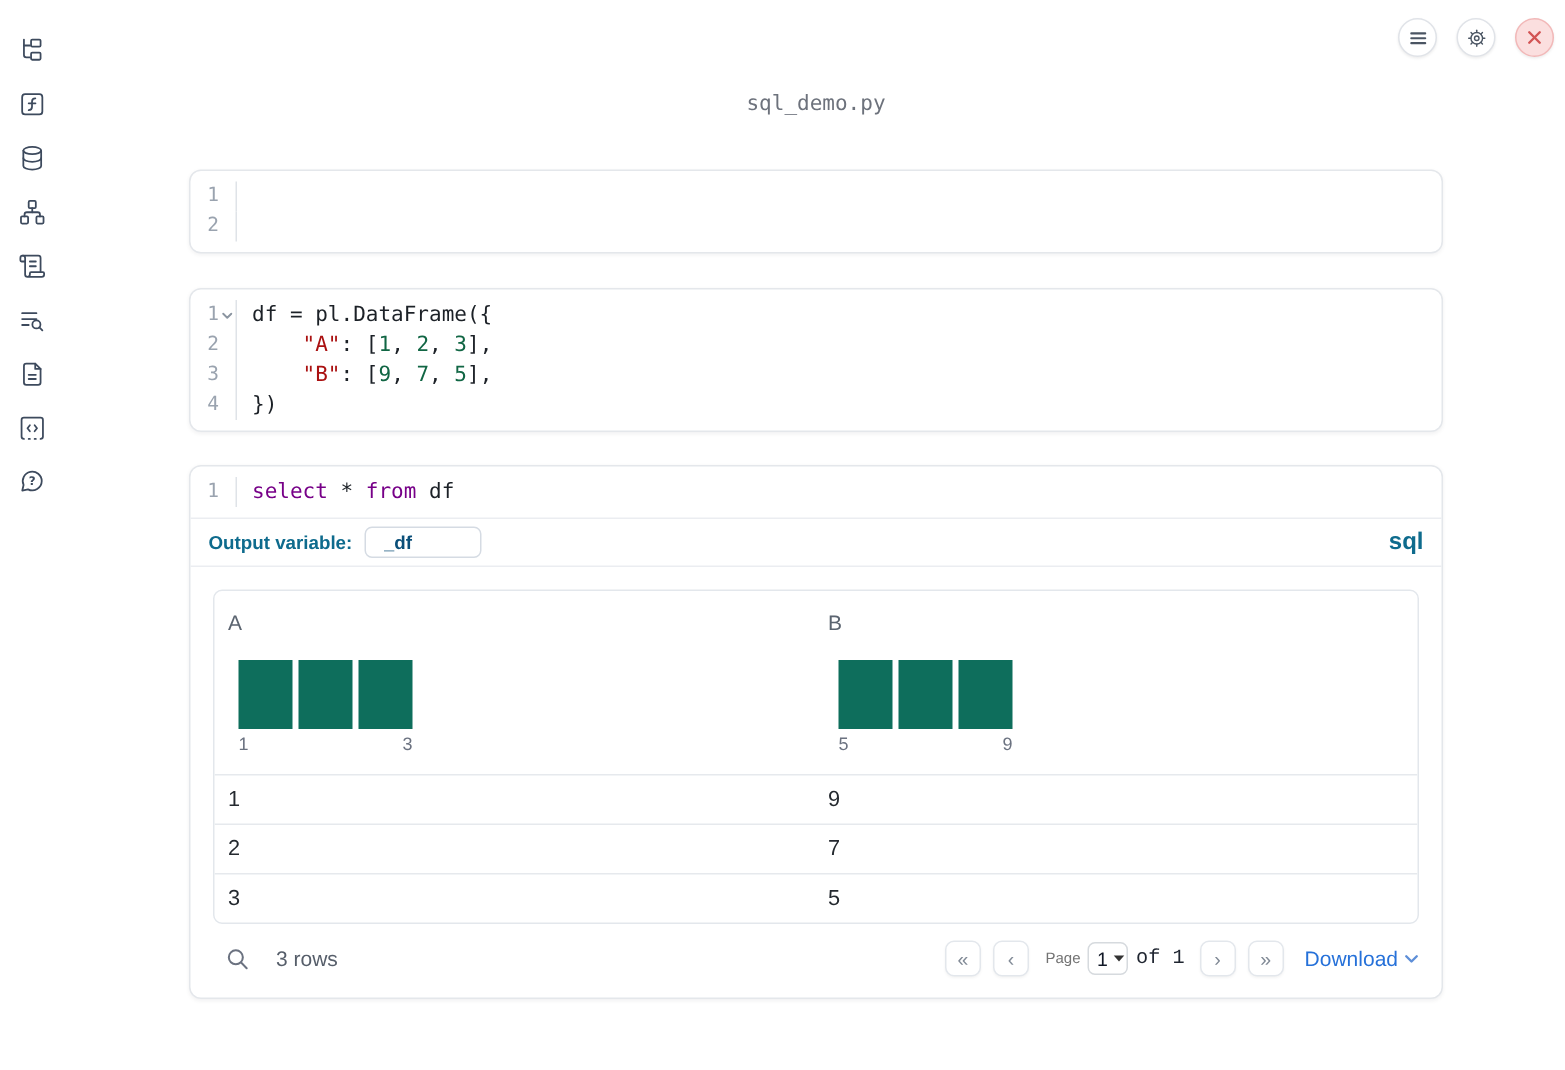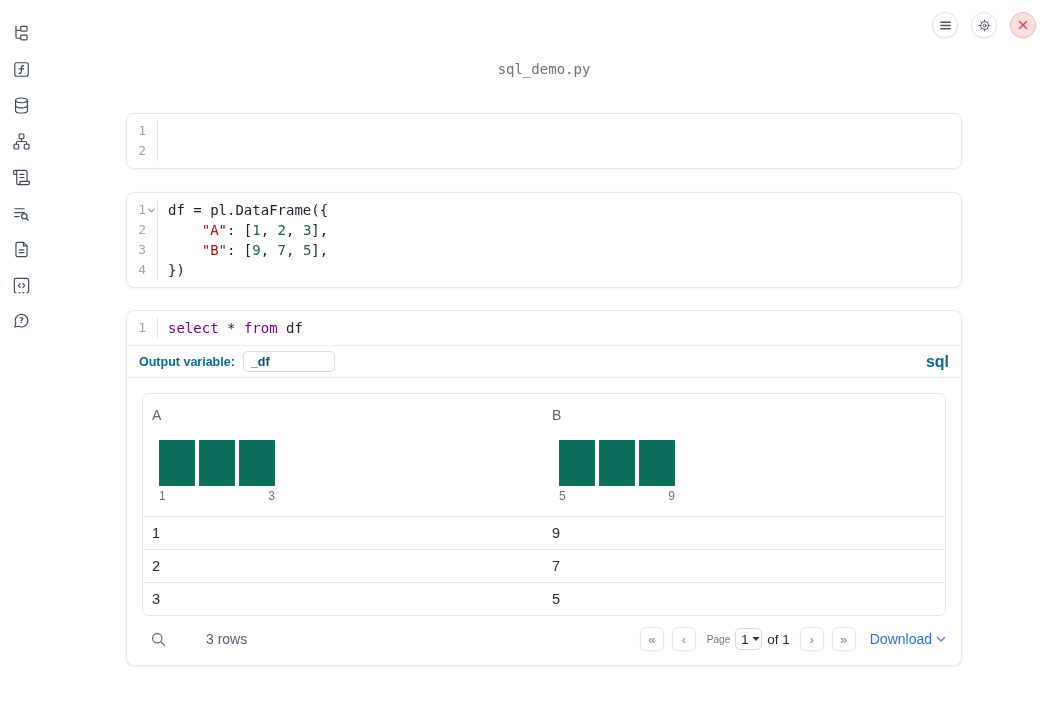--- a/index.html
+++ b/index.html
@@ -44,54 +44,54 @@
   .code { padding-left:10px; white-space:pre; color:#1c2127; }
   .tok-kw { color:#770088; }
   .tok-str { color:#aa1111; }
   .tok-num { color:#116644; }
   .tok-pl { color:#1c2127; }
 
   
   .divider { border-top:1px solid #ebedf1; }
   .meta-row { display:flex; align-items:center; height:31px; padding:0 12px; }
   .meta-label { font-size:12.5px; font-weight:bold; color:#0e6b8d; }
-  .meta-input { width:92px; height:21px; margin-left:8px; border:1px solid #d5dbe3; border-radius:5px;
+  .meta-input { width:78px; height:21px; margin-left:8px; border:1px solid #d5dbe3; border-radius:5px;
                 font-family:"Liberation Sans", sans-serif; font-size:12.5px; font-weight:bold;
-                color:#0b4f79; padding:0 7px; }
+                color:#0b4f79; padding:0 12px; }
   .meta-spacer { flex:1; }
   .lang-badge { font-size:16px; font-weight:bold; color:#0e6b8d; }
 
   
   .table-output { border-top:1px solid #ebedf1; padding:15px 15px 0; }
   .table-box { border:1px solid #e3e7ec; border-radius:6px; overflow:hidden; }
   .col-headers { display:flex; padding:13px 0 12px; }
   .tcol-a { flex:0 0 400px; }
   .tcol-b { flex:1; }
   .tcol { padding-left:9px; cursor:pointer; }
   .col-name { font-size:14px; line-height:17px; color:#5b6470; }
   .hist { width:116px; margin:16px 0 0 7px; }
   .hist-bars { display:flex; gap:4px; height:46px; align-items:flex-end; }
   .hist-bars .bar { width:36px; background:#0e6e5c; }
   .hist-labels { display:flex; justify-content:space-between; margin-top:3px;
                  font-size:12px; color:#6b7280; line-height:15px; }
   .t-row { display:flex; border-top:1px solid #e6e9ed; height:33px; align-items:center; }
   .t-cell { font-size:14.5px; color:#24292f; padding-left:9px; }
 
-  .table-footer { display:flex; align-items:center; height:49px; padding:0 0 3px;gap:22px; }
+  .table-footer { display:flex; align-items:center; height:49px; padding:0 0 3px; }
   .search-btn { background:none; border:none; cursor:pointer; margin-left:8px;
                 display:flex; align-items:center; }
   .search-btn svg { stroke:#6b7280; fill:none; stroke-width:1.6; stroke-linecap:round; }
   .row-count { margin-left:17px; font-size:14px; color:#565e6a; }
   .pager { margin-left:auto; display:flex; align-items:center; }
   .pg { width:24px; height:24px; border:1px solid #e3e7ec; border-radius:6px; background:#fff;
         box-shadow:0 1px 2px rgba(0,0,0,.05); color:#818a96; font-size:13px; line-height:1;
         display:flex; align-items:center; justify-content:center; cursor:pointer; }
   .pg + .pg { margin-left:8px; }
   .pg-label { font-size:10px; color:#737373; margin:0 5px 0 11px; }
-  .pg-of { font-size:13.5px; color:#1f2530; margin:0 10px 0 5px; }
+  .pg-of { font-size:13.5px; color:#1f2530; margin:0 10px 0 5px;font-family:Liberation Mono, monospace; }
   .select-wrap { position:relative; display:inline-flex; }
   .page-select { appearance:none; -webkit-appearance:none; width:27px; height:22px;
                  border:1px solid #d6dade; border-radius:5px; background:#fff;
                  font-family:"Liberation Sans", sans-serif; font-size:13px; color:#111827;
                  padding:0 0 0 5px; cursor:pointer; }
   .select-wrap svg { position:absolute; right:2px; top:8px; pointer-events:none; }
   .download-btn { background:none; border:none; cursor:pointer; margin-left:14px;
                   display:flex; align-items:center; gap:4px; font-family:"Liberation Sans", sans-serif;
                   font-size:14px; color:#2671d9; }
   .download-btn svg { stroke:#5e8fd8; fill:none; stroke-width:1.6; stroke-linecap:round; stroke-linejoin:round; }

